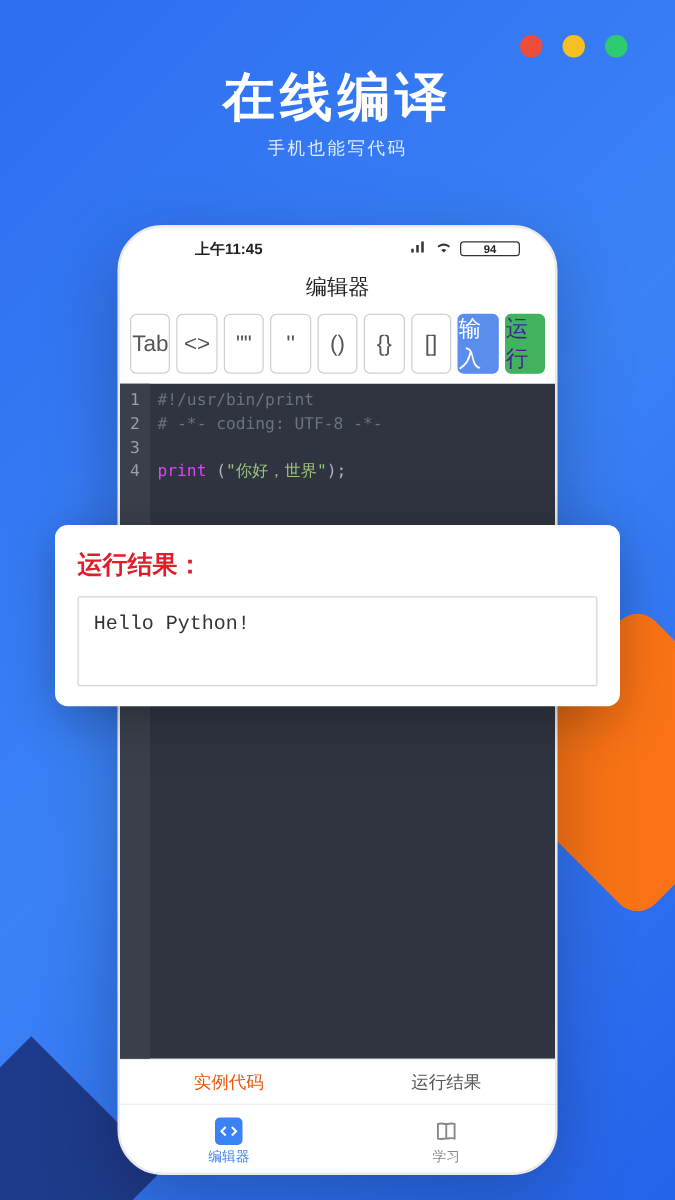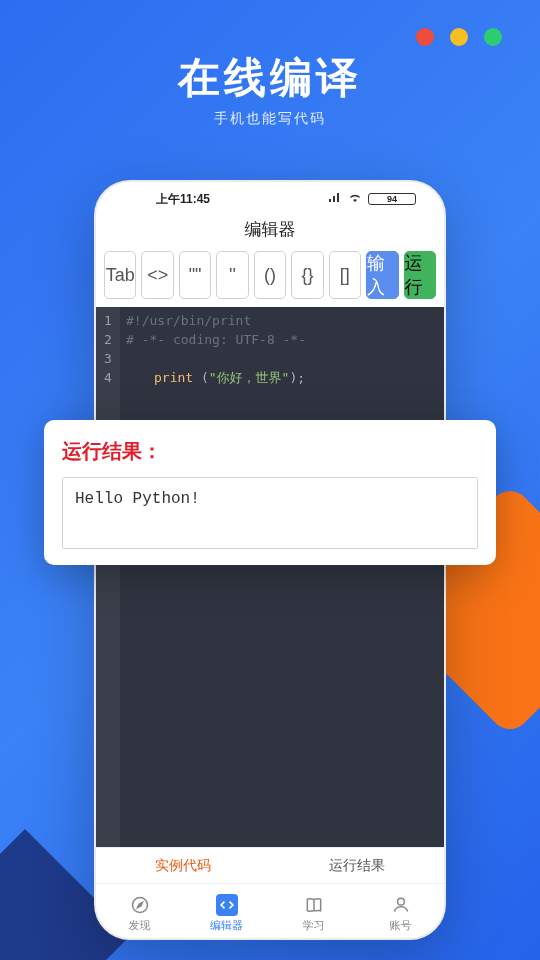--- a/index.html
+++ b/index.html
@@ -100,21 +100,21 @@
     border: 1px solid #d0d0d0;
     border-radius: 5px;
     background: #fff;
     font-size: 18px;
     color: #555;
     display: flex;
     align-items: center;
     justify-content: center;
   }
   .tool-btn.primary { background: #5b8def; border-color: #5b8def; color: #fff; }
-  .tool-btn.success { background: #41b35d; border-color: #41b35d; color: #000000; }
+  .tool-btn.success { background: #41b35d; border-color: #41b35d; color: #4c1d95; }
   .editor {
     background: #2f3440;
     height: 540px;
     font-family: "Menlo", "Consolas", monospace;
     font-size: 13px;
     display: flex;
   }
   .gutter {
     width: 24px;
     background: #3a3f4b;
@@ -122,21 +122,21 @@
     text-align: center;
     padding-top: 4px;
   }
   .gutter div { height: 19px; line-height: 19px; }
   .code {
     padding: 4px 6px;
     color: #c8cdd4;
   }
   .code .line { height: 19px; line-height: 19px; white-space: pre; }
   .c-comment { color: #6b7280; }
-  .c-func { color: #fdba74; margin-left: 28px; }
+  .c-func { color: #d946ef; }
   .c-str { color: #98c379; }
   .c-punc { color: #abb2bf; }
   .inner-tabs {
     display: flex;
     height: 36px;
     border-top: 1px solid #eee;
   }
   .inner-tab {
     flex: 1;
     display: flex;
@@ -252,55 +252,37 @@
       <div class="line"><span class="c-func">print</span><span class="c-punc"> (</span><span class="c-str">"你好，世界"</span><span class="c-punc">);</span></div>
     </div>
   </div>
 
   <div class="inner-tabs">
     <div class="inner-tab active">实例代码</div>
     <div class="inner-tab">运行结果</div>
   </div>
 
   <div class="bottom-nav">
-    <div class="nav-item">
-      <div class="nav-icon">
-        <svg viewBox="0 0 24 24" fill="none" stroke="#888" stroke-width="1.8">
-            <circle cx="12" cy="12" r="9"></circle>
-            <polygon points="15,9 13,13 9,15 11,11" fill="#888"></polygon>
-          </svg>
-      </div>
-      <span>发现</span>
-    </div>
     <div class="nav-item active">
       <div class="nav-icon box">
         <svg viewBox="0 0 24 24" fill="none" stroke="#fff" stroke-width="2">
             <polyline points="9,8 5,12 9,16"></polyline>
             <polyline points="15,8 19,12 15,16"></polyline>
           </svg>
       </div>
       <span>编辑器</span>
     </div>
     <div class="nav-item">
       <div class="nav-icon">
         <svg viewBox="0 0 24 24" fill="none" stroke="#888" stroke-width="1.8">
             <path d="M4 5c3-1 5 0 8 0s5-1 8 0v14c-3-1-5 0-8 0s-5 1-8 0z"></path>
             <line x1="12" y1="5" x2="12" y2="19"></line>
           </svg>
       </div>
       <span>学习</span>
     </div>
-    <div class="nav-item">
-      <div class="nav-icon">
-        <svg viewBox="0 0 24 24" fill="none" stroke="#888" stroke-width="1.8">
-            <circle cx="12" cy="8" r="4"></circle>
-            <path d="M4 20c1-4 5-6 8-6s7 2 8 6"></path>
-          </svg>
-      </div>
-      <span>账号</span>
-    </div>
   </div>
 </div>
 
 <div class="result-card">
   <div class="result-title">运行结果：</div>
   <div class="result-box">Hello Python!</div>
 </div>
 
 </body></html>

